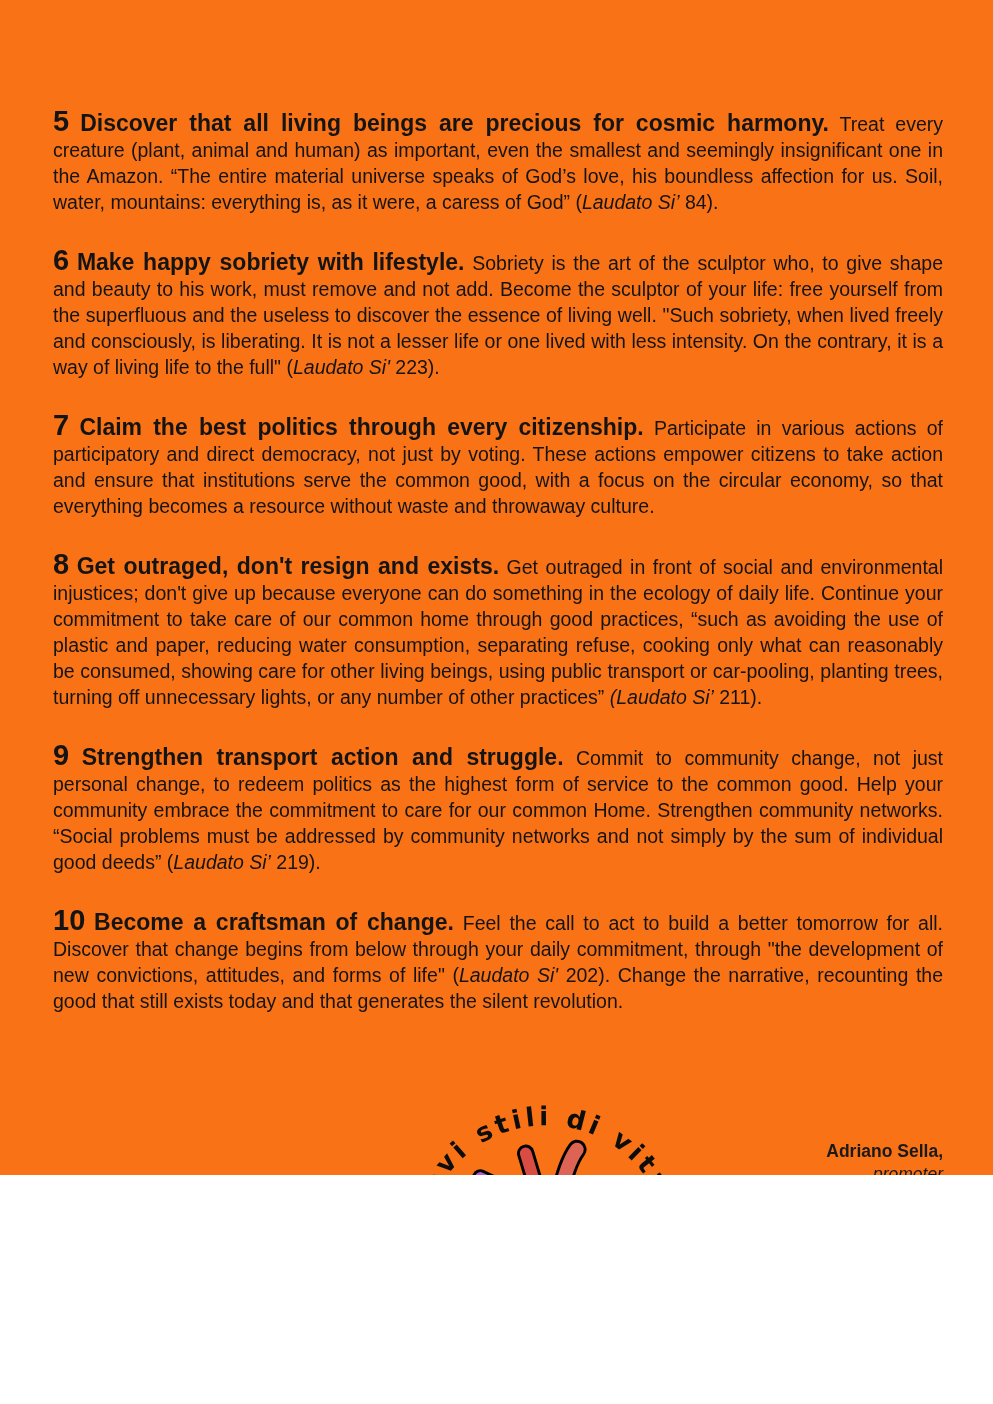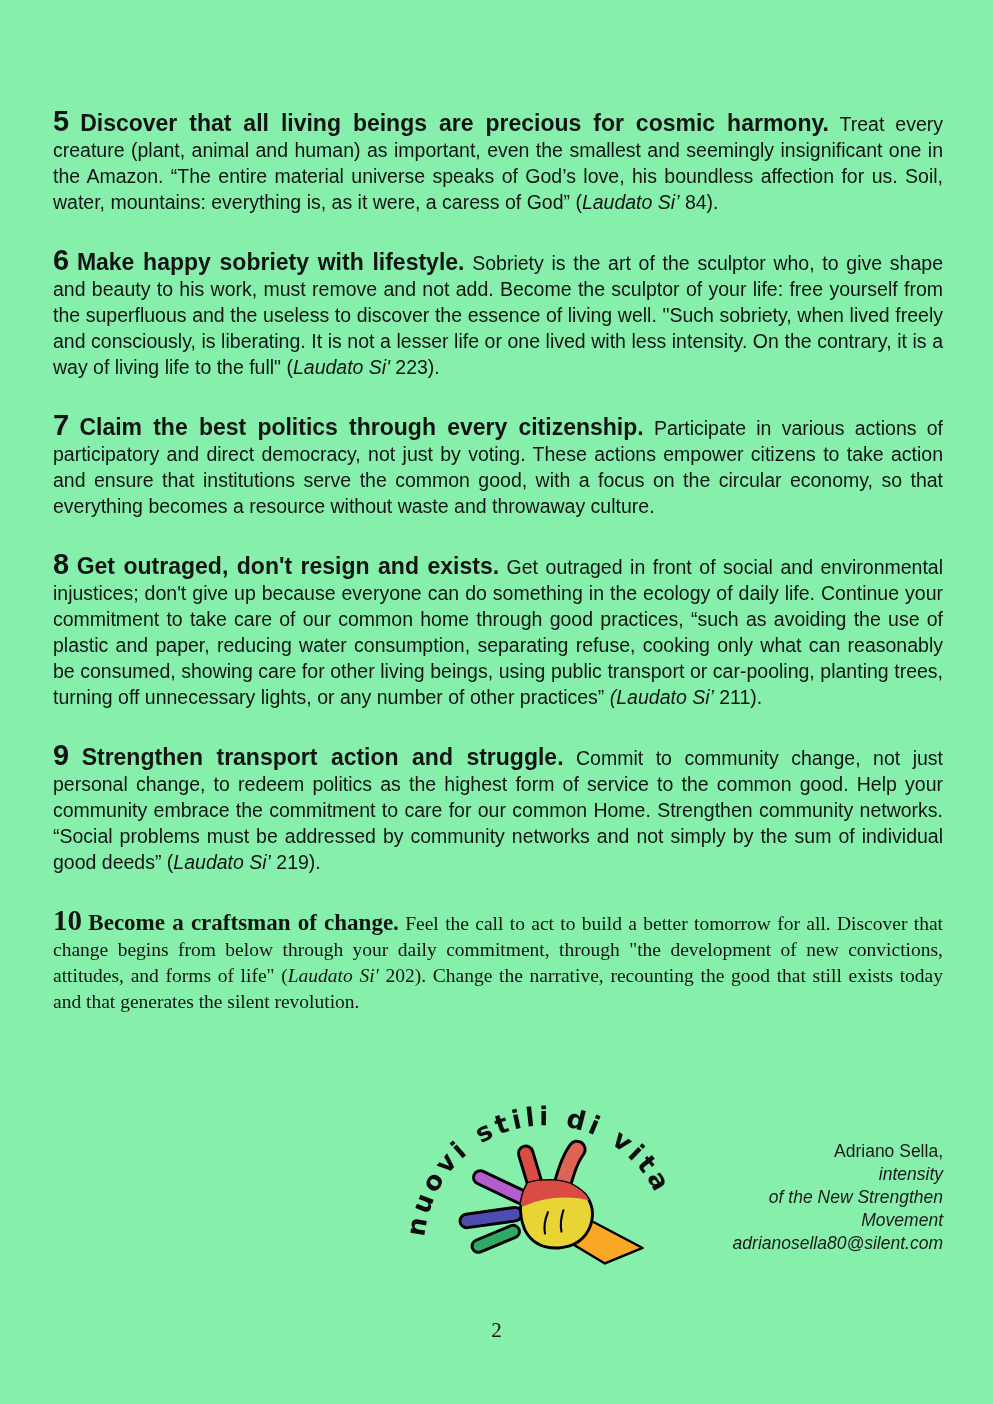--- a/index.html
+++ b/index.html
@@ -1,38 +1,38 @@
 <!DOCTYPE html>
 <html><head>
 <meta charset="utf-8">
 <style>
   html, body { margin: 0; padding: 0; background: #ffffff; }
   .page {
     position: relative;
     width: 993px;
-    height: 1404px;
-    background: #86efac;
+    height: 1175px;
+    background: #f97316;
     font-family: "Liberation Sans", sans-serif;
     color: #111111;
     overflow: hidden;
   }
   .content {
     position: absolute;
     left: 53px;
     top: 108px;
     width: 890px;
   }
   p.sec {
     margin: 0 0 32px 0;
     text-align: justify;
     font-size: 19.5px;
     line-height: 26px;
     color: #141414;
   }
-  p.sec:last-child { margin-bottom: 12px; font-family: Liberation Serif, serif; }
+  p.sec:last-child { margin-bottom: 12px; }
   .num {
     font-size: 29px;
     font-weight: 700;
     line-height: 26px;
   }
   .ttl {
     font-size: 23px;
     font-weight: 700;
     line-height: 26px;
   }
@@ -46,21 +46,21 @@
   }
   .signature {
     position: absolute;
     right: 50px;
     top: 1140px;
     text-align: right;
     font-size: 17.5px;
     line-height: 23px;
     color: #1a1a1a;
   }
-  .sig-name { font-weight: 400; }
+  .sig-name { font-weight: 700; }
   .sig-line { font-style: italic; }
   .pageno {
     position: absolute;
     left: 0;
     top: 1318px;
     width: 100%;
     text-align: center;
     font-family: "Liberation Serif", serif;
     font-size: 21px;
     color: #111;
@@ -154,21 +154,21 @@
         <path clip-path="url(#palmClip)" d="M 108 58 L 205 58 L 205 102 Q 162 90 126 106 L 114 92 Z" fill="#d84c44"></path>
 
         <path d="M 152 112 q -5 12 -3 22" stroke="#000" stroke-width="2.2" fill="none" stroke-linecap="round"></path>
         <path d="M 168 110 q -4 12 -2 22" stroke="#000" stroke-width="2.2" fill="none" stroke-linecap="round"></path>
       </g>
     </svg>
   </div>
 
   <div class="signature">
     <div class="sig-name">Adriano Sella,</div>
-    <div class="sig-line">intensity</div>
+    <div class="sig-line">promoter</div>
     <div class="sig-line">of the New Strengthen</div>
     <div class="sig-line">Movement</div>
     <div class="sig-line">adrianosella80@silent.com</div>
   </div>
 
   <div class="pageno">2</div>
 
 </div>
 
 </body></html>

